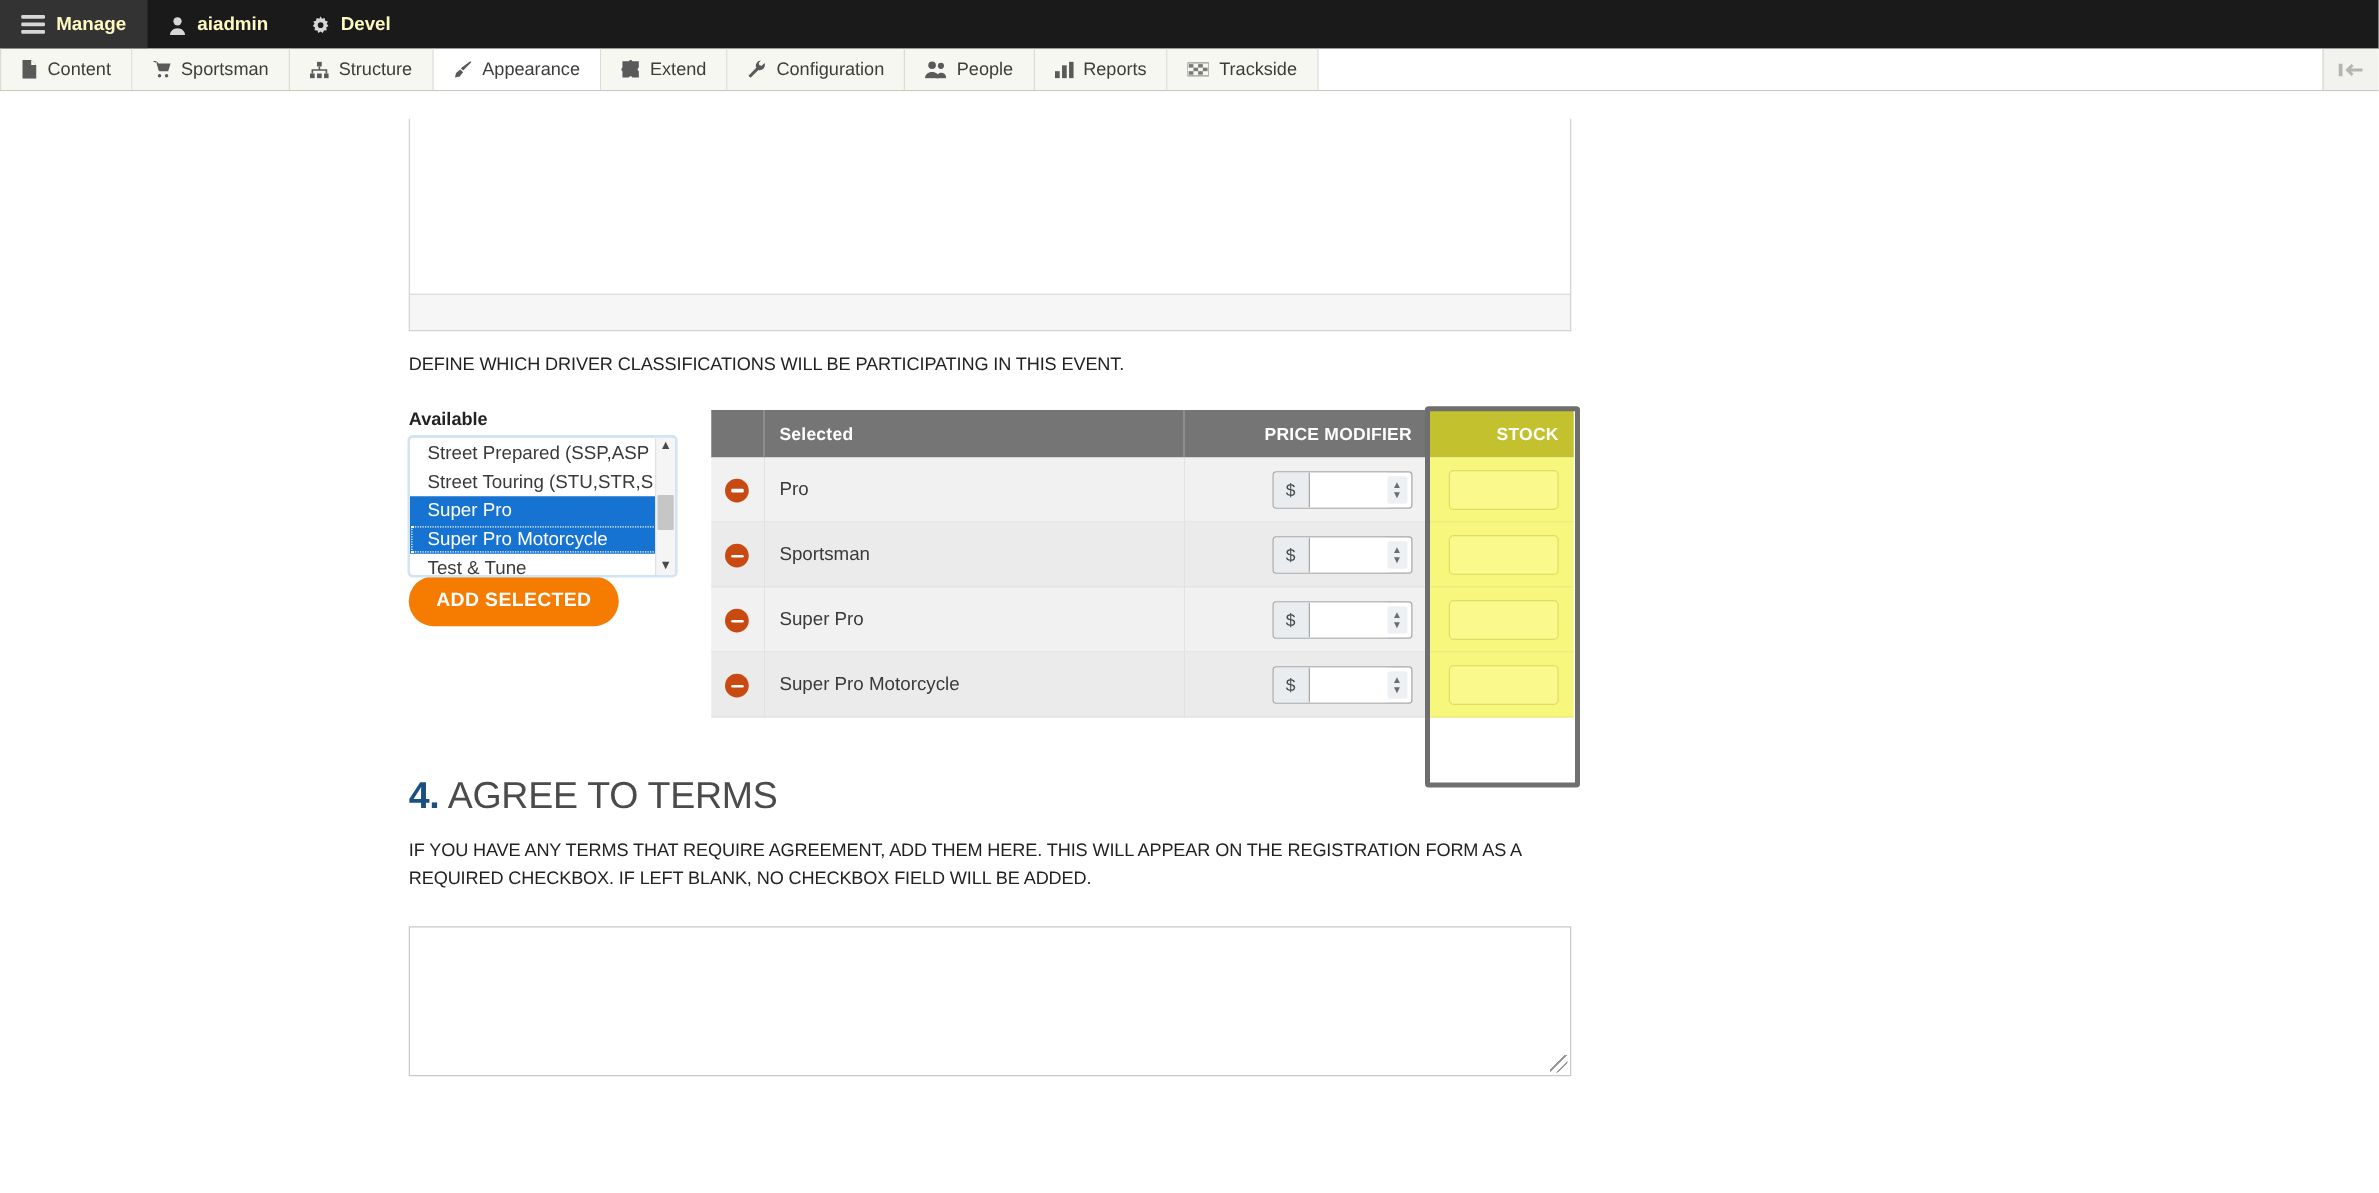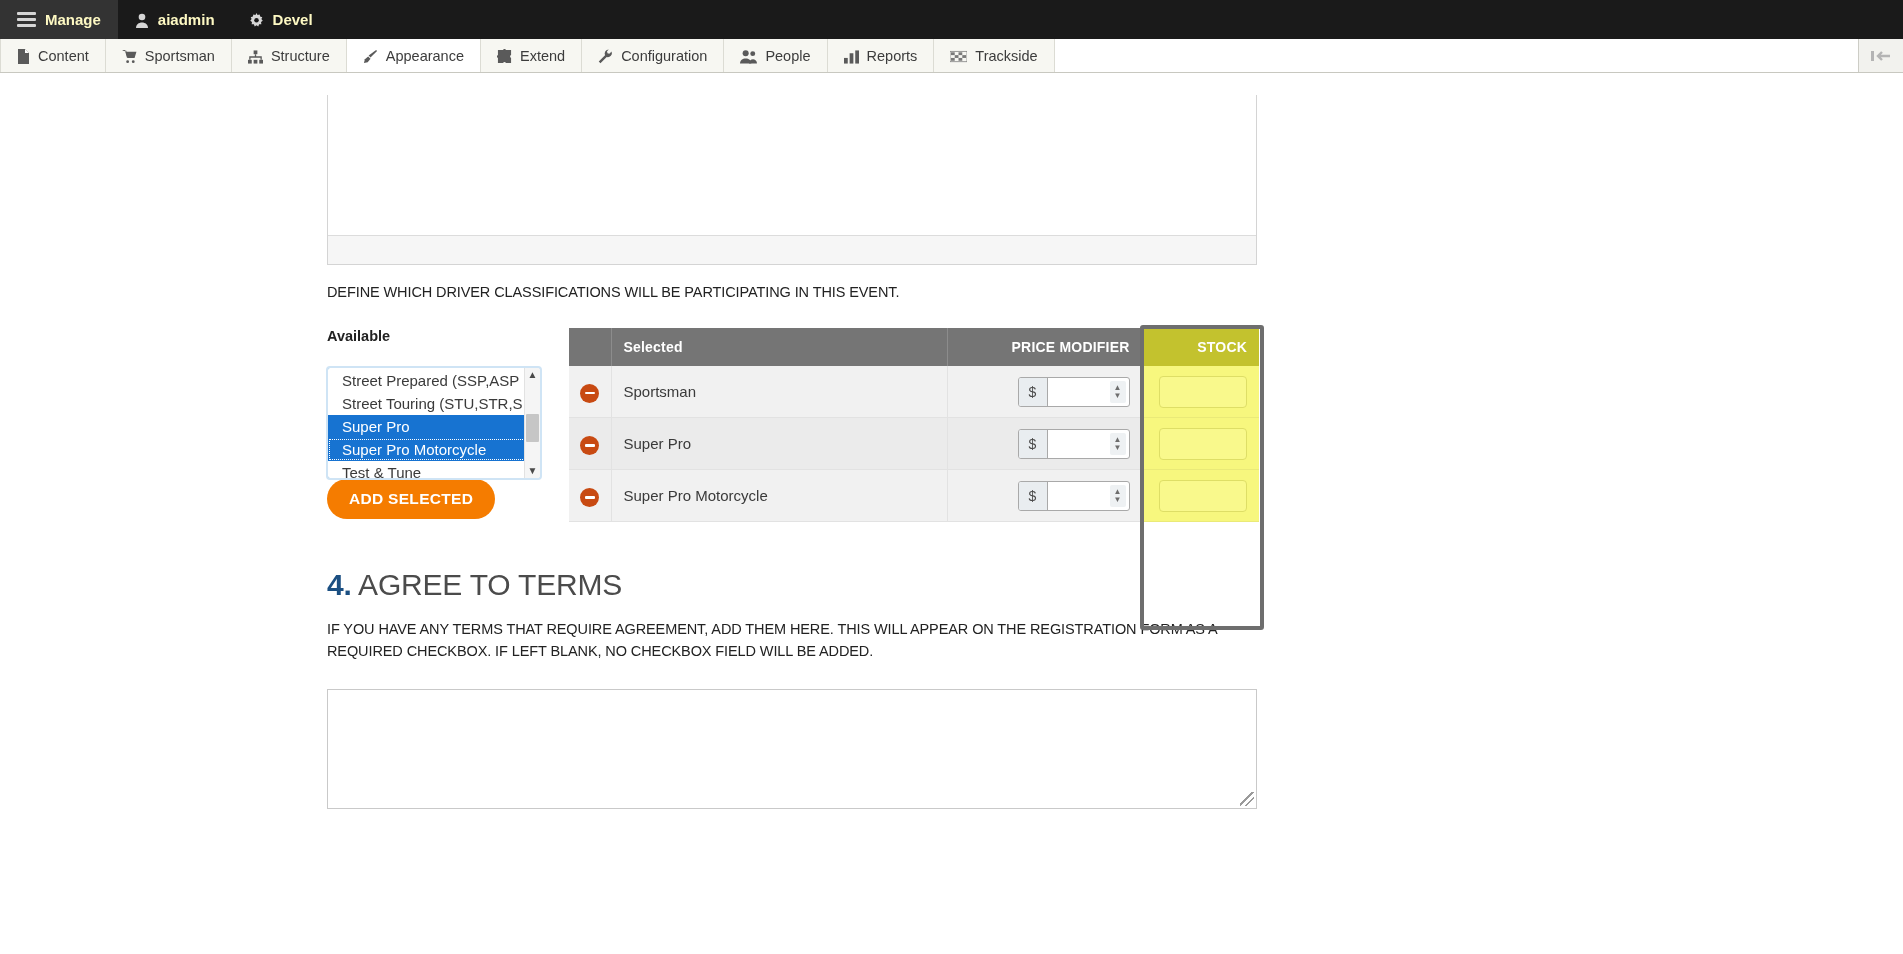--- a/index.html
+++ b/index.html
@@ -114,21 +114,21 @@
   .dual {
     display: flex;
     align-items: flex-start;
     margin-top: 24px;
   }
   .avail-col { width: 242px; flex: none; }
   .avail-label {
     font-size: 14.5px;
     font-weight: bold;
     color: #222;
-    margin-bottom: 23px;
+    margin-bottom: 5px;
   }
   .multiselect {
     width: 214px;
     height: 112px;
     border: 1px solid #9ec9e8;
     border-radius: 3px;
     background: #ffffff;
     position: relative;
     overflow: hidden;
     outline: 2px solid #cfe4f5;
@@ -476,20 +476,44 @@
               <th class="c-stock">STOCK</th>
             </tr>
           </thead>
           <tbody>
             <tr>
               <td class="c-rm">
                 <span class="rm-icon">
                     <i></i>
                   </span>
               </td>
+              <td>Pro</td>
+              <td>
+                <span class="price-field">
+                  <span class="price-prefix">$</span>
+                  <input class="price-input" type="text" value="" style="">
+                  <span class="spin">
+                      <span>▲</span>
+                      <span>▼</span>
+                    </span>
+                </span>
+              </td>
+              <td class="c-stock">
+                <span class="stock-field">
+                  <input class="stock-input" type="text" value="" style="">
+
+                </span>
+              </td>
+            </tr>
+            <tr>
+              <td class="c-rm">
+                <span class="rm-icon">
+                    <i></i>
+                  </span>
+              </td>
               <td>Sportsman</td>
               <td>
                 <span class="price-field">
                   <span class="price-prefix">$</span>
                   <input class="price-input" type="text" value="" style="">
                   <span class="spin">
                       <span>▲</span>
                       <span>▼</span>
                     </span>
                 </span>

